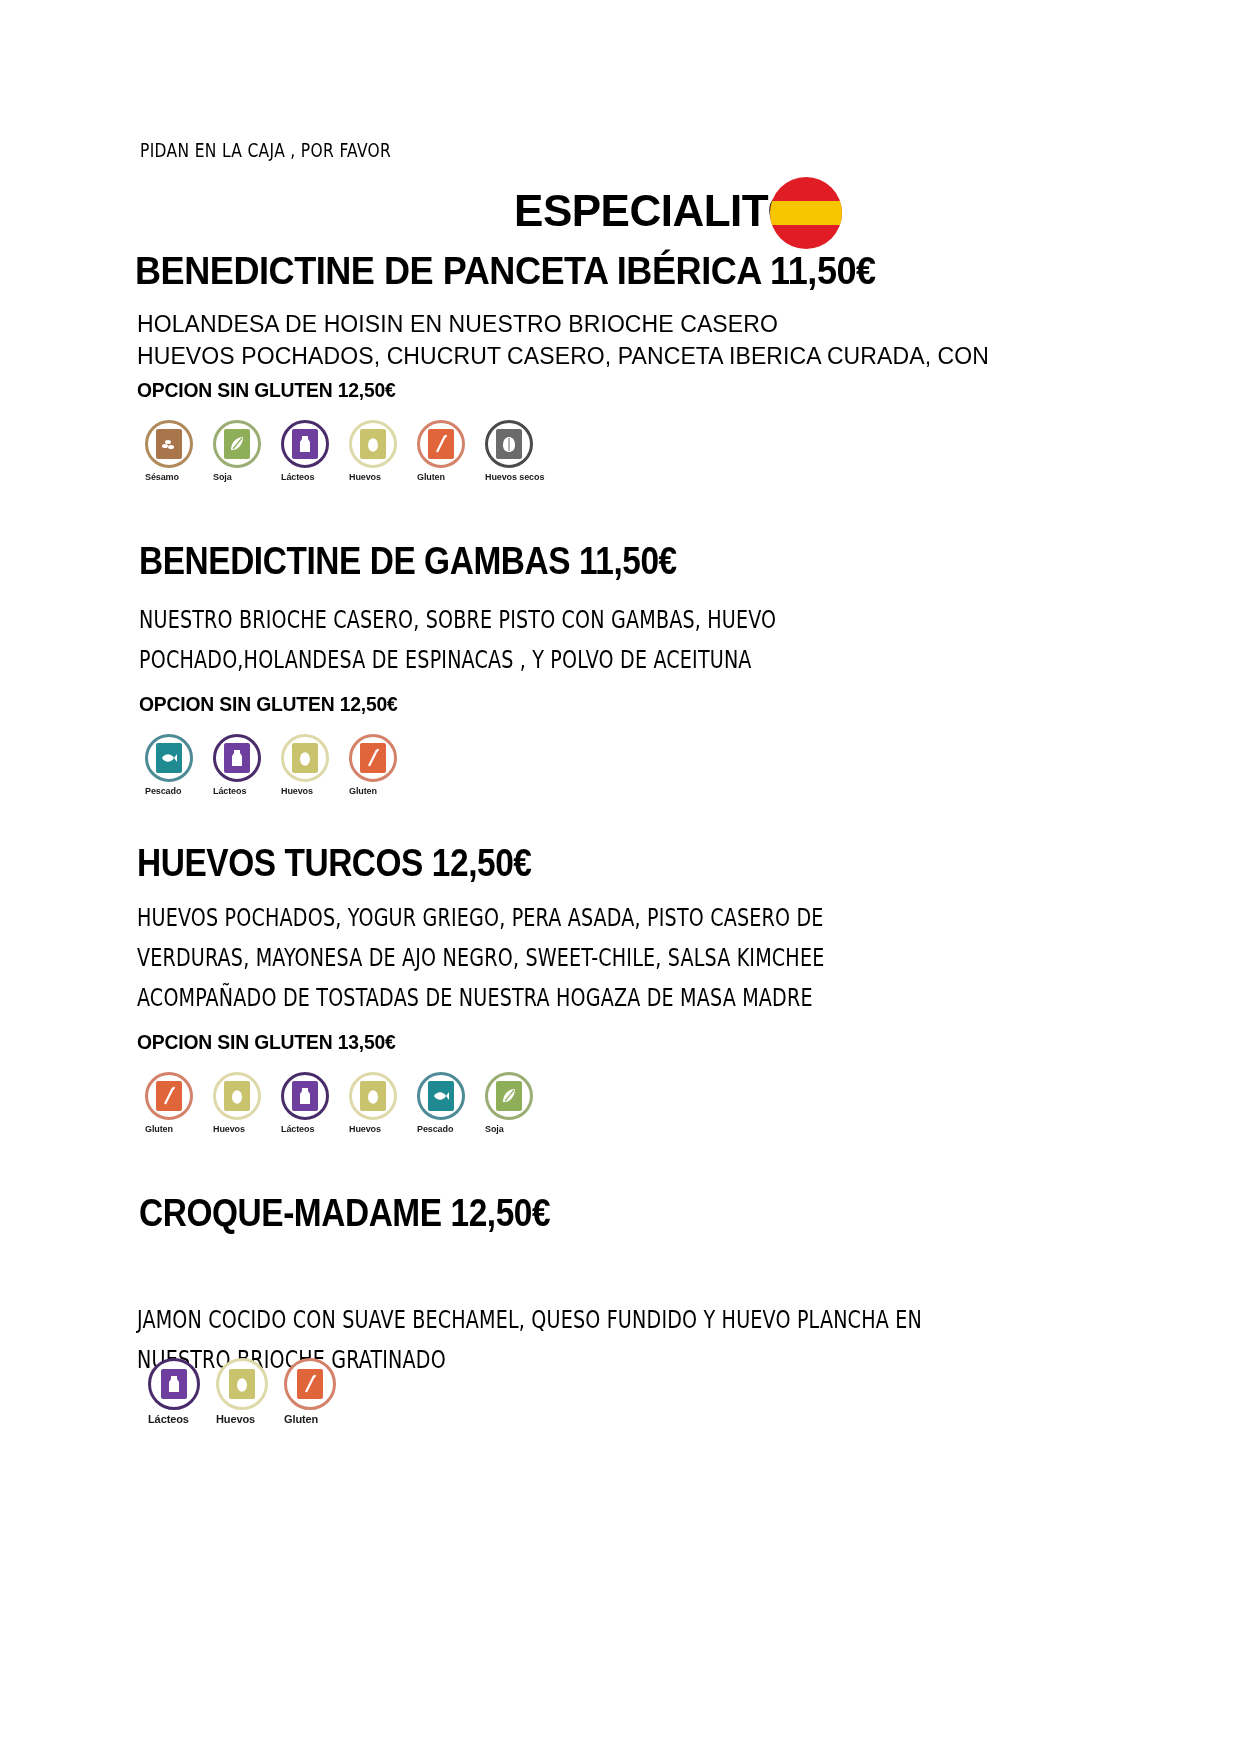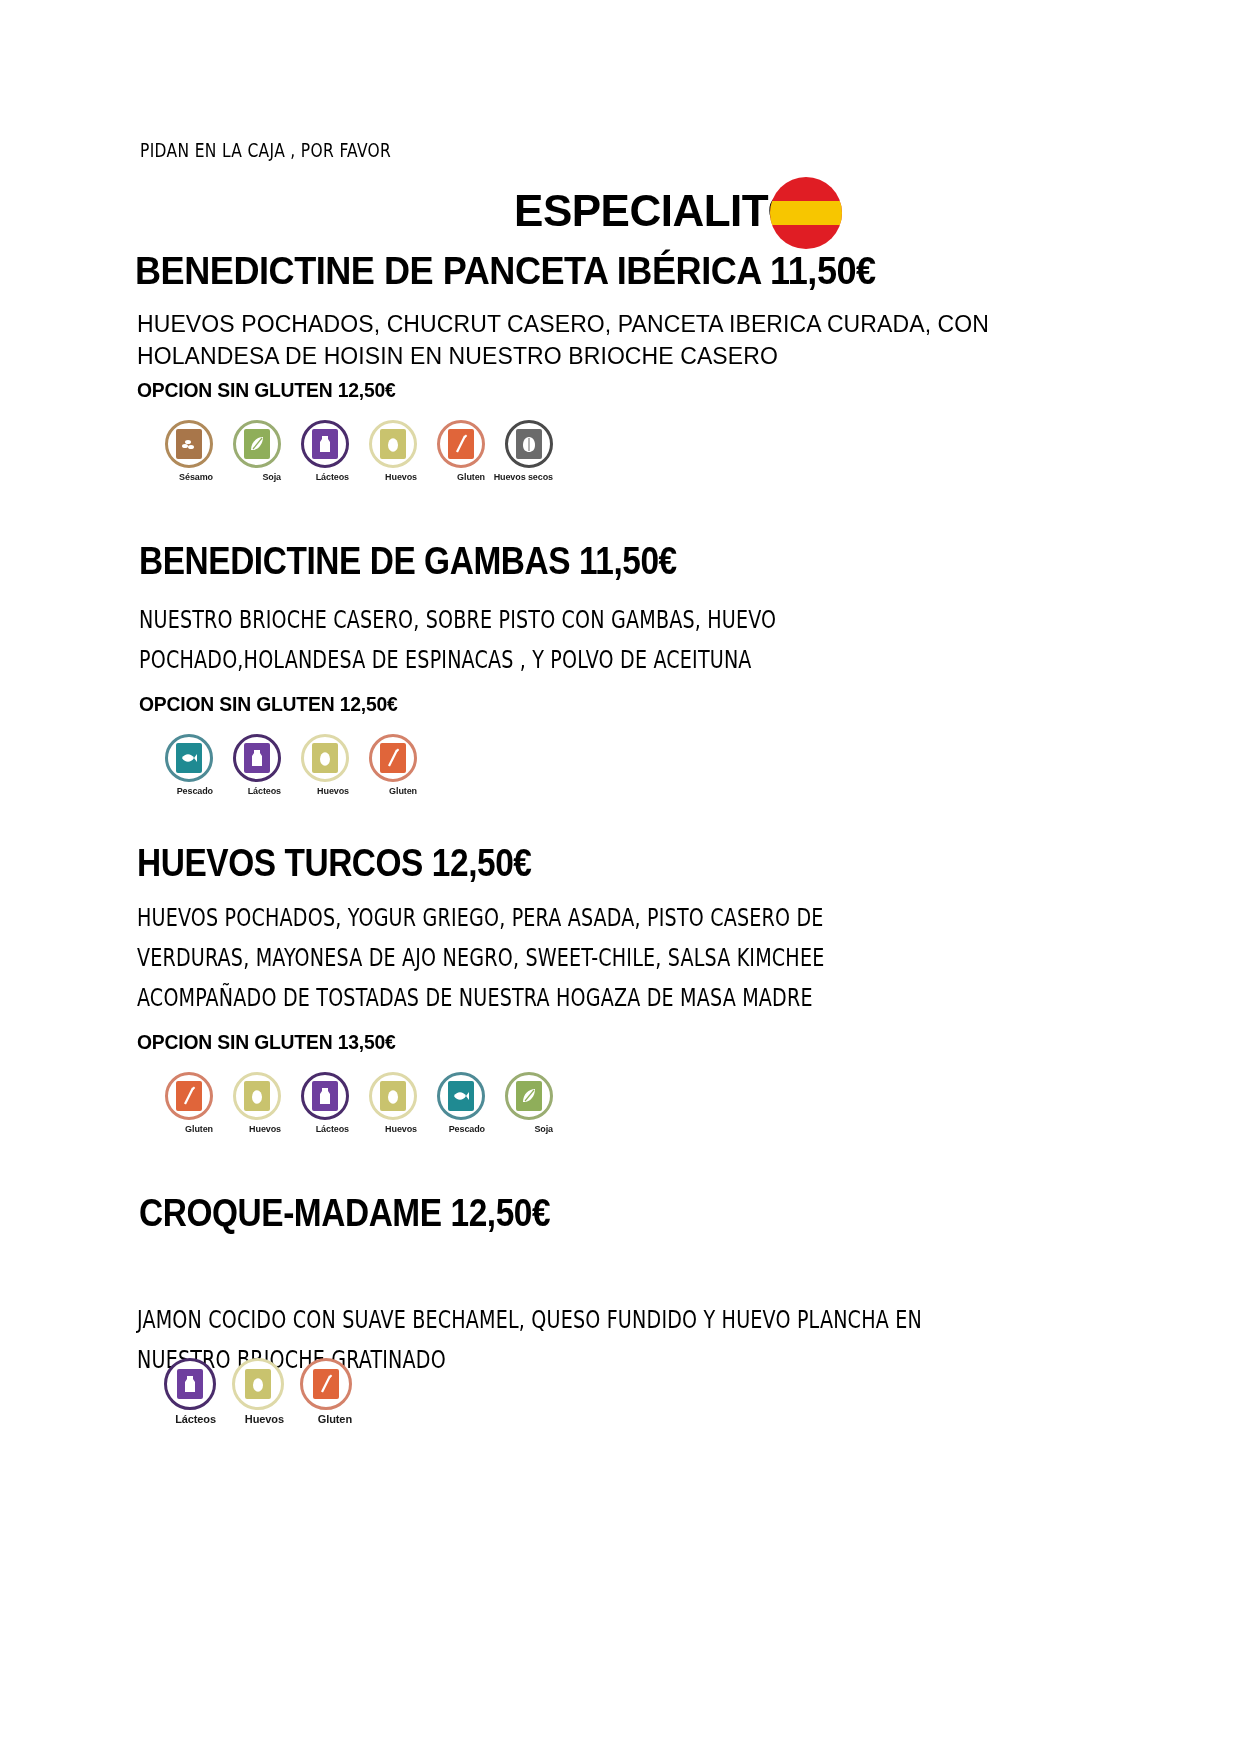--- a/index.html
+++ b/index.html
@@ -122,21 +122,21 @@
 
   
   .allergens {
     display: flex;
     align-items: flex-start;
   }
   .allergen {
     width: 68px;
     display: flex;
     flex-direction: column;
-    align-items: flex-end;
+    align-items: flex-start;
   }
   .allergen .ring {
     width: 48px;
     height: 48px;
     border-radius: 50%;
     border: 3px solid #888;
     display: flex;
     align-items: center;
     justify-content: center;
     box-sizing: border-box;
@@ -181,22 +181,22 @@
     <div class="banner-title">ESPECIALITOS</div>
     <div class="flag-icon">
       <div class="band"></div>
     </div>
   </div>
 
   <div id="dishes-root">
       <div class="dish" style="top: 248px;">
         <div class="dish-title" style="position: absolute; left: 135px; top: 0px;">BENEDICTINE DE PANCETA IBÉRICA 11,50€</div>
         <div class="dish-desc" style="position: absolute; left: 137px; top: 60px;">
+          <div class="line">HOLANDESA DE HOISIN EN NUESTRO BRIOCHE CASERO</div>
           <div class="line">HUEVOS POCHADOS, CHUCRUT CASERO, PANCETA  IBERICA CURADA, CON</div>
-          <div class="line">HOLANDESA DE HOISIN EN NUESTRO BRIOCHE CASERO</div>
         </div>
         <div class="gluten-opt" style="position: absolute; left: 137px; top: 128px;">OPCION SIN GLUTEN 12,50€</div>
         <div class="allergens" style="position: absolute; left: 145px; top: 172px;">
           <div class="allergen">
             <div class="ring" style="border-color:#b08a5a">
               <div class="pad" style="background:#a8764a">
                 <svg class="glyph" viewBox="0 0 18 20">
                   <ellipse cx="5" cy="12" rx="3" ry="2" style="fill:#fff"></ellipse>
                   <ellipse cx="11" cy="13" rx="3" ry="2" style="fill:#fff"></ellipse>
                   <ellipse cx="8" cy="8" rx="3" ry="2" style="fill:#fff"></ellipse>

